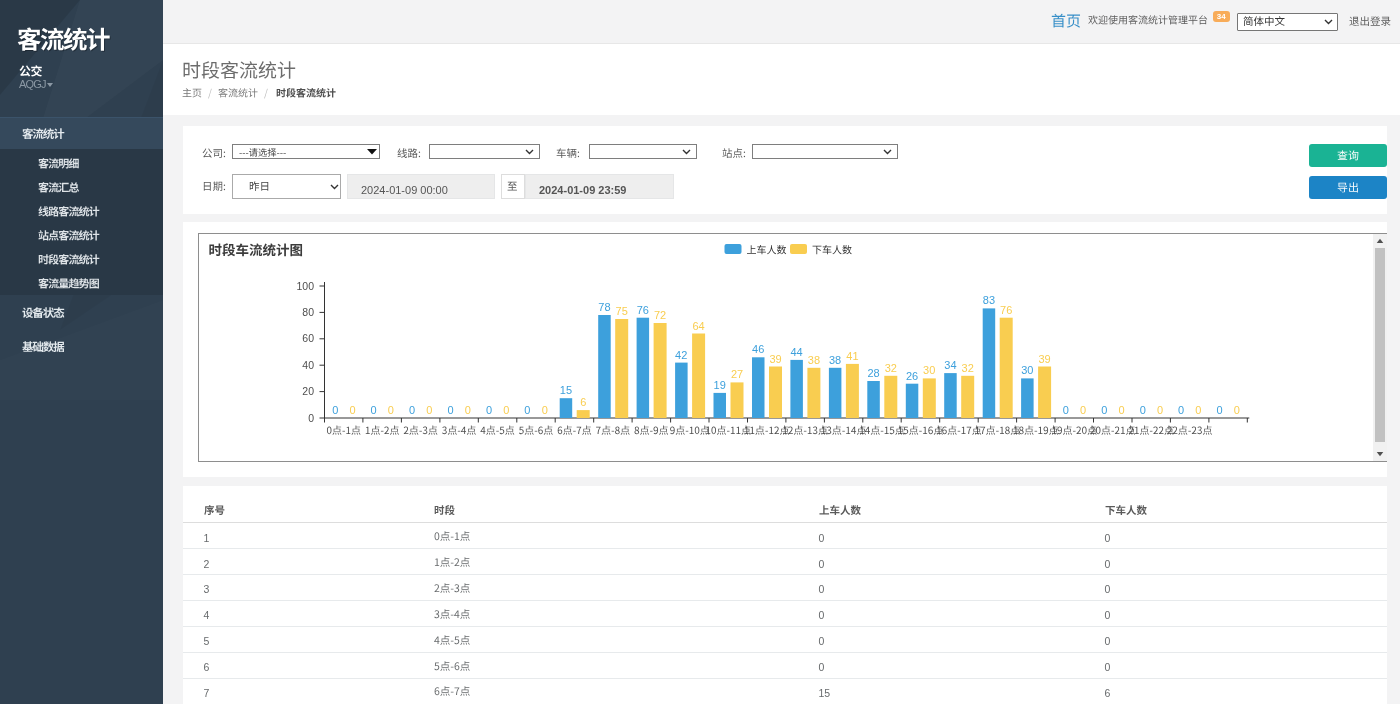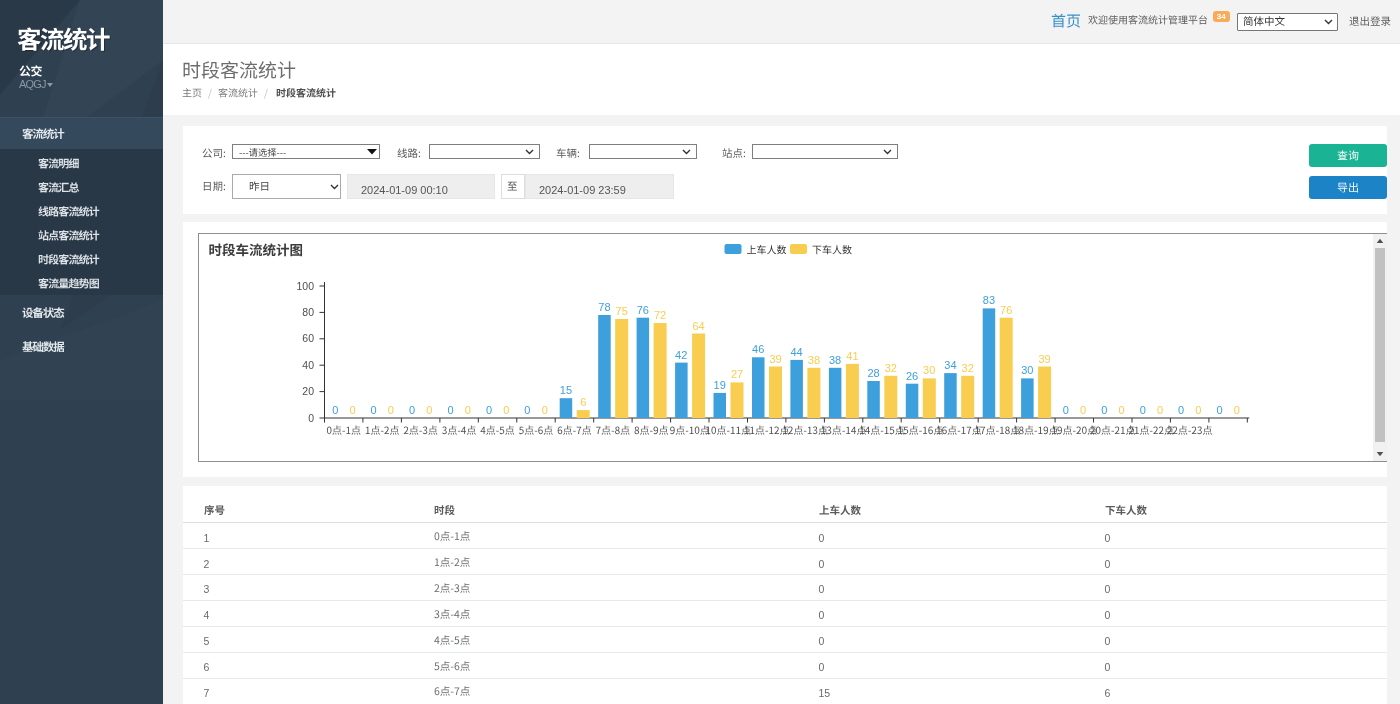--- a/index.html
+++ b/index.html
@@ -376,29 +376,29 @@
 <svg style="position:absolute;left:248.5px;top:180.4px;overflow:visible" width="23.0" height="12.8" viewBox="0 0 23.0 12.8">
     <g fill="#444" transform="translate(0,10.08) scale(0.01050,-0.01050)">
       <use href="#r6628" x="0"></use>
       <use href="#r65e5" x="1000"></use>
     </g>
   </svg>
 <svg style="position:absolute;left:330px;top:183.5px" width="9" height="6" viewBox="0 0 9 6">
     <path d="M1 1 L4.5 4.5 L8 1" stroke="#333" stroke-width="1.4" fill="none"></path>
   </svg>
 <div style="position:absolute;left:346.5px;top:174px;width:148.5px;height:24.5px;background:#eee;border:1px solid #e5e6e7;box-sizing:border-box"></div>
-<div style="position:absolute;left:361px;top:185px;font-size:11px;color:#555;font-weight:normal;line-height:1;white-space:pre;">2024-01-09 00:10</div>
+<div style="position:absolute;left:361px;top:185px;font-size:11px;color:#555;font-weight:normal;line-height:1;white-space:pre;">2024-01-09 00:00</div>
 <div style="position:absolute;left:500.5px;top:174px;width:24px;height:24.5px;background:#fff;border:1px solid #ddd;box-sizing:border-box"></div>
 <svg style="position:absolute;left:507.0px;top:180.4px;overflow:visible" width="12.5" height="12.8" viewBox="0 0 12.5 12.8">
     <g fill="#555" transform="translate(0,10.08) scale(0.01050,-0.01050)">
       <use href="#r81f3" x="0"></use>
     </g>
   </svg>
 <div style="position:absolute;left:524.5px;top:174px;width:149.5px;height:24.5px;background:#eee;border:1px solid #e5e6e7;box-sizing:border-box"></div>
-<div style="position:absolute;left:539px;top:185px;font-size:11px;color:#555;font-weight:normal;line-height:1;white-space:pre;">2024-01-09 23:59</div>
+<div style="position:absolute;left:539px;top:185px;font-size:11px;color:#555;font-weight:bold;line-height:1;white-space:pre;">2024-01-09 23:59</div>
 <div style="position:absolute;left:1308.5px;top:144px;width:78.5px;height:23px;background:#1ab394;border-radius:3px"></div>
 <svg style="position:absolute;left:1336.5px;top:149.4px;overflow:visible" width="24.0" height="13.4" viewBox="0 0 24.0 13.4">
     <g fill="#fff" transform="translate(0,10.56) scale(0.01100,-0.01100)">
       <use href="#r67e5" x="0"></use>
       <use href="#r8be2" x="1000"></use>
     </g>
   </svg>
 <div style="position:absolute;left:1308.5px;top:176px;width:78.5px;height:23px;background:#1c84c6;border-radius:3px"></div>
 <svg style="position:absolute;left:1336.5px;top:181.4px;overflow:visible" width="24.0" height="13.4" viewBox="0 0 24.0 13.4">
     <g fill="#fff" transform="translate(0,10.56) scale(0.01100,-0.01100)">

